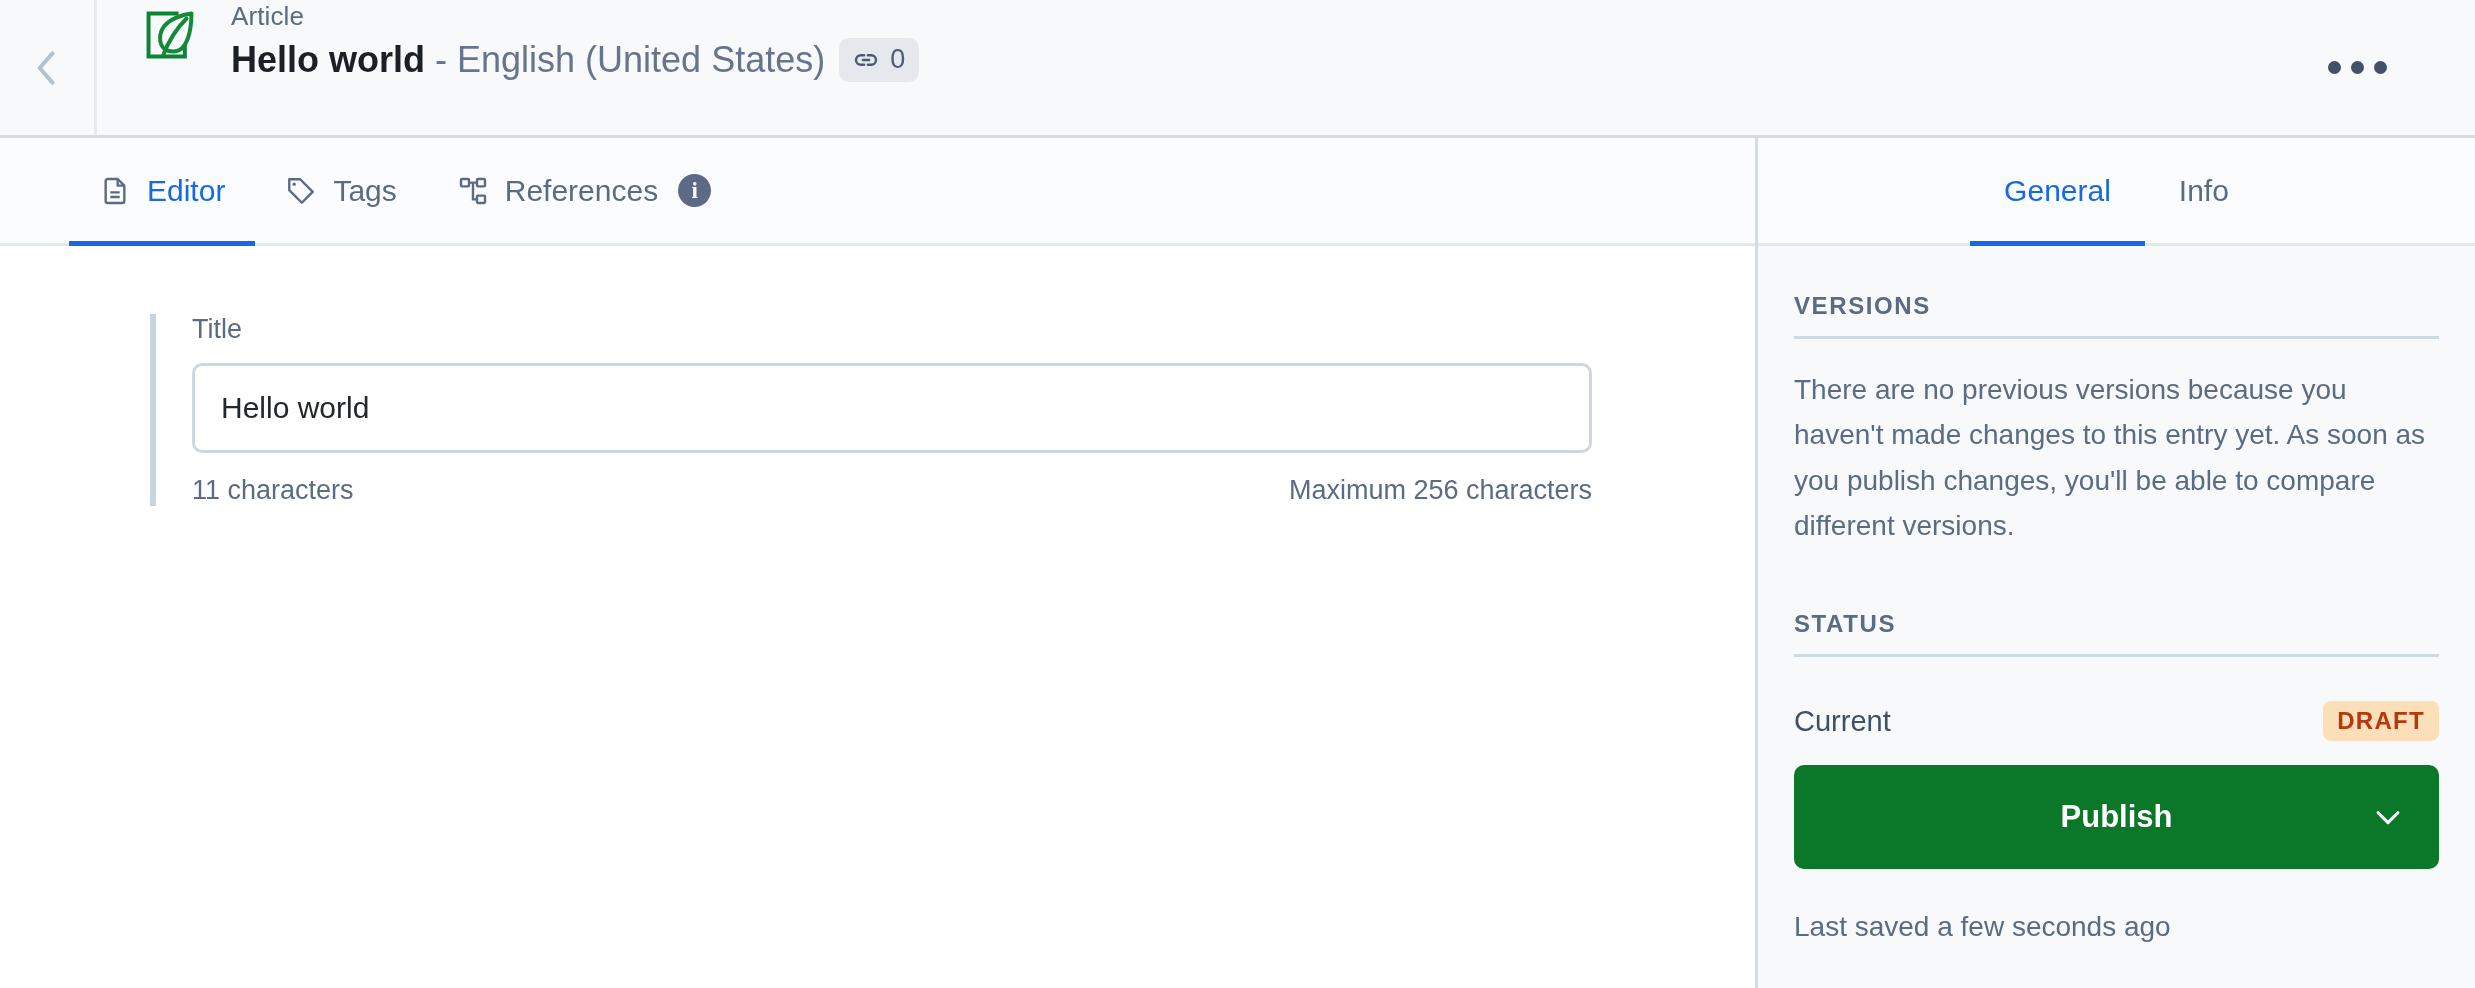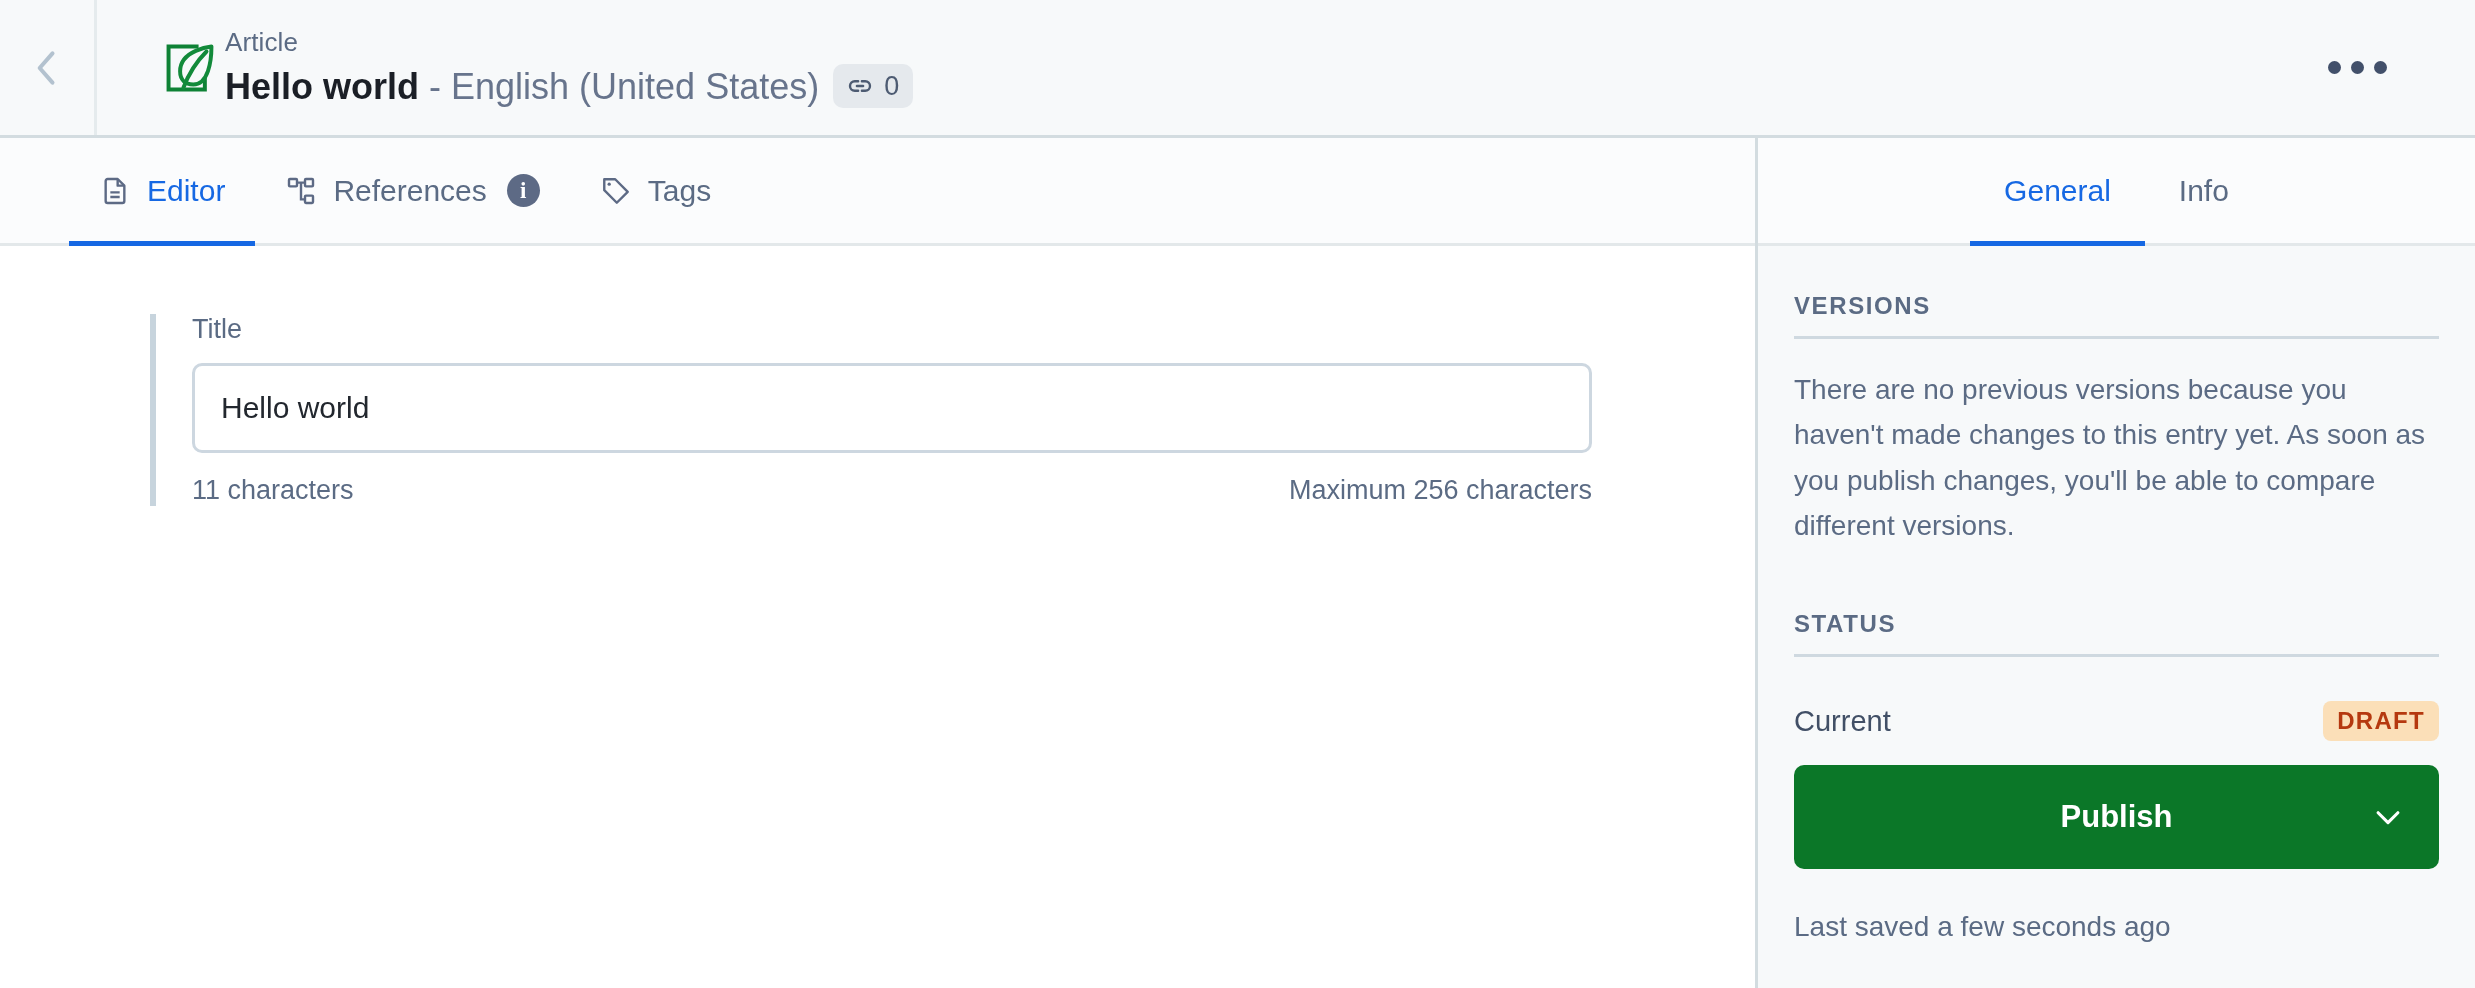--- a/index.html
+++ b/index.html
@@ -34,22 +34,23 @@
     align-items: center;
     justify-content: center;
     border-right: 3px solid #e5ebed;
     cursor: pointer;
   }
   .back-btn svg { display: block; }
 
   .header-main {
     flex: 1;
     display: flex;
-    align-items: center;
-    padding-left: 58px;
+    align-items: flex-start;
+    padding-left: 38px;
+    gap: 26px;
   }
   .entry-icon {
     width: 70px;
     min-width: 70px;
     height: 70px;
     display: flex;
     align-items: center;
     justify-content: center;
   }
   .header-texts { display: flex; flex-direction: column; justify-content: center; }
@@ -373,40 +374,40 @@
               <path d="M14 3H6.5A1.5 1.5 0 0 0 5 4.5v15A1.5 1.5 0 0 0 6.5 21h11a1.5 1.5 0 0 0 1.5-1.5V8z"></path>
               <path d="M14 3v5h5"></path>
               <path d="M8.5 13h7M8.5 16.5h7"></path>
             </svg>
           </span>
           <span class="tab-label">Editor</span>
         </div>
 
         <div class="tab">
           <span>
+            <svg width="32" height="32" viewBox="0 0 24 24" fill="none" stroke="#5d6a85" stroke-width="1.8" stroke-linejoin="round">
+              <path d="M3.2 3.2h8.2l9.4 9.4-8.2 8.2-9.4-9.4z"></path>
+              <circle cx="6.9" cy="6.9" r="1.25" fill="#5d6a85" stroke="none"></circle>
+            </svg>
+          </span>
+          <span class="tab-label">Tags</span>
+        </div>
+
+        <div class="tab">
+          <span>
             <svg width="32" height="32" viewBox="0 0 24 24" fill="none" stroke="#5d6a85" stroke-width="1.8">
               <rect x="3" y="3" width="6" height="5.5" rx="0.7"></rect>
               <rect x="15" y="3" width="6" height="5.5" rx="0.7"></rect>
               <rect x="15" y="15.5" width="6" height="5.5" rx="0.7"></rect>
               <path d="M9 5.75h6M12 5.75v12.5h3"></path>
             </svg>
           </span>
           <span class="tab-label">References</span>
           <span class="info-dot">i</span>
         </div>
-
-        <div class="tab">
-          <span>
-            <svg width="32" height="32" viewBox="0 0 24 24" fill="none" stroke="#5d6a85" stroke-width="1.8" stroke-linejoin="round">
-              <path d="M3.2 3.2h8.2l9.4 9.4-8.2 8.2-9.4-9.4z"></path>
-              <circle cx="6.9" cy="6.9" r="1.25" fill="#5d6a85" stroke="none"></circle>
-            </svg>
-          </span>
-          <span class="tab-label">Tags</span>
-        </div>
       </div>
 
       <div class="editor-canvas">
         <div class="field-block">
           <div class="field-label">Title</div>
           <input class="text-input" type="text" value="Hello world" style="">
           <div class="field-meta">
             <span>11 characters</span>
             <span>Maximum 256 characters</span>
           </div>

